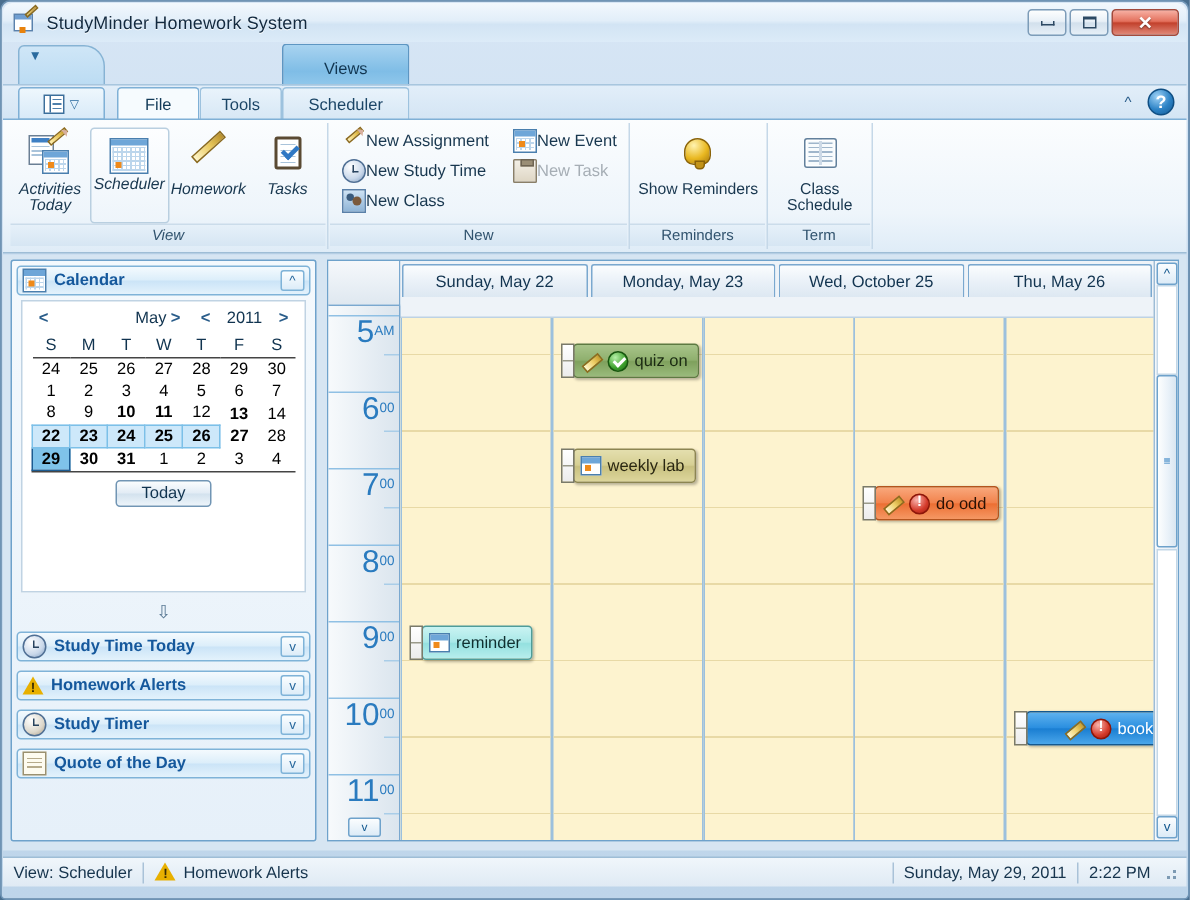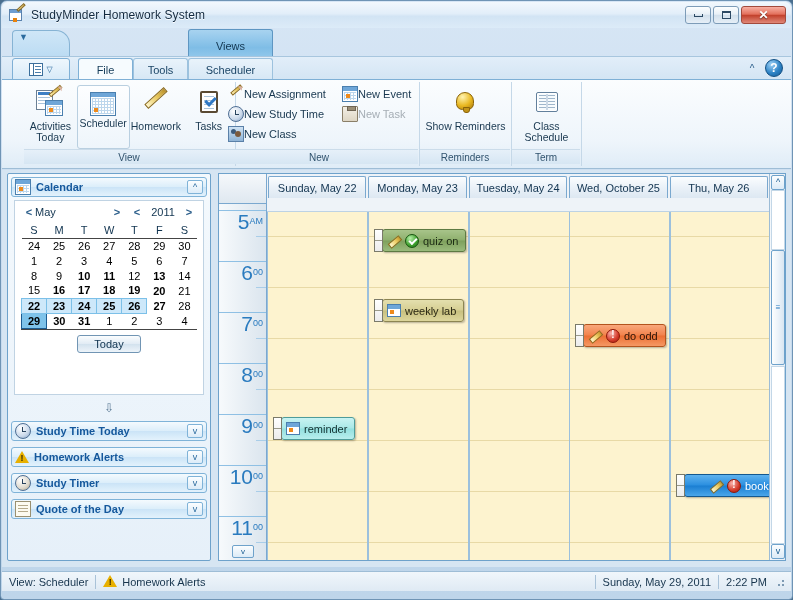--- a/index.html
+++ b/index.html
@@ -250,21 +250,21 @@
     width:16px;height:14px; border:1px solid #7fb3d8; border-radius:2px;
     background: linear-gradient(180deg,#fbfeff,#dcecf8);
     color:#2a6a9e; font-size:9px; text-align:center; line-height:12px;
   }
   #calendar-body {
     margin:0 6px; height:195px; background:#fff;
     border:1px solid #c0d3e3;
   }
   #cal-nav { display:flex; align-items:center; height:22px; padding:0 8px; font-size:11px; }
   #cal-nav .arw { color:#2a5d8a; font-weight:bold; cursor:default; width:12px; text-align:center;}
-  #cal-nav .mn { flex:1; text-align:left; color:#10334f; }
+  #cal-nav .mn { flex:1; text-align:right; color:#10334f; }
   #cal-nav .yr { width:40px; text-align:center; color:#10334f; }
   table.cal { width:100%; border-collapse:collapse; font-size:11px; }
   table.cal th {
     font-weight:normal; color:#10334f; height:15px; width:14.28%;
     text-align:center; font-size:11px;
   }
   table.cal thead tr.hdr { border-bottom:1px solid #444; }
   table.cal td { height:15px; text-align:center; font-size:11px; color:#000;}
   td.oth { color:#b3b3b3; }
   td.we { color:#e00000; }
@@ -469,21 +469,21 @@
     </div>
     <div class="rtab active" id="tab-file">File</div>
     <div class="rtab" id="tab-tools">Tools</div>
     <div class="rtab" id="tab-scheduler">Scheduler</div>
     <div id="ribbon-collapse">^</div>
     <div id="help-btn">?</div>
   </div>
 
   <div id="ribbon">
 
-    <div class="rgroup" style="left:22px; width:212px;">
+    <div class="rgroup" style="left:5px; width:212px;font-style:italic;">
       <div class="gcontent">
         <div class="bigbtn">
           <span class="ic">
             <span style="position:absolute;left:2px;top:1px;width:17px;height:20px;background:#fff;border:1px solid #6a7f94;"></span>
             <span style="position:absolute;left:4px;top:3px;width:12px;height:3px;background:#3f80c4;"></span>
             <span style="position:absolute;left:4px;top:8px;width:12px;height:9px;background:repeating-linear-gradient(180deg,#a9c3da 0 1px,transparent 1px 3px);"></span>
             <span class="cal-ico" style="position:absolute;left:11px;top:11px;width:18px;height:16px;">
                 <span class="cal-grid"></span>
               </span>
             <span class="pencil-ico" style="left:14px;top:0;width:15px;"></span>
@@ -638,29 +638,20 @@
                 <tr>
                   <td class="we">8</td>
                   <td class="">9</td>
                   <td class="bold">10</td>
                   <td class="bold">11</td>
                   <td class="">12</td>
                   <td class="bold">13</td>
                   <td class="we">14</td>
                 </tr>
                 <tr>
-                  <td class="we">15</td>
-                  <td class="bold">16</td>
-                  <td class="bold">17</td>
-                  <td class="bold">18</td>
-                  <td class="bold">19</td>
-                  <td class="bold">20</td>
-                  <td class="we">21</td>
-                </tr>
-                <tr>
                   <td class="selrange">22</td>
                   <td class="selrange">23</td>
                   <td class="selrange">24</td>
                   <td class="selrange">25</td>
                   <td class="selrange">26</td>
                   <td class="bold">27</td>
                   <td class="we">28</td>
                 </tr>
                 <tr>
                   <td class="today">29</td>
@@ -705,21 +696,20 @@
     </div>
 
     <div id="splitter"></div>
 
     <div id="scheduler">
       <div id="sched-corner"></div>
 
       <div id="dayheaders">
         <div class="dayhdr">Sunday, May 22</div>
         <div class="dayhdr">Monday, May 23</div>
-        <div class="dayhdr">Tuesday, May 24</div>
         <div class="dayhdr">Wed, October 25</div>
         <div class="dayhdr">Thu, May 26</div>
       </div>
       <div id="hdr-gap"></div>
 
       <div id="timecol">
         <div class="tcinner" id="timecol-inner">
             <div class="timecell"><span class="hr">5</span><span class="mi">AM</span><span class="halfmark"></span></div>
             <div class="timecell"><span class="hr">6</span><span class="mi">00</span><span class="halfmark"></span></div>
             <div class="timecell"><span class="hr">7</span><span class="mi">00</span><span class="halfmark"></span></div>

